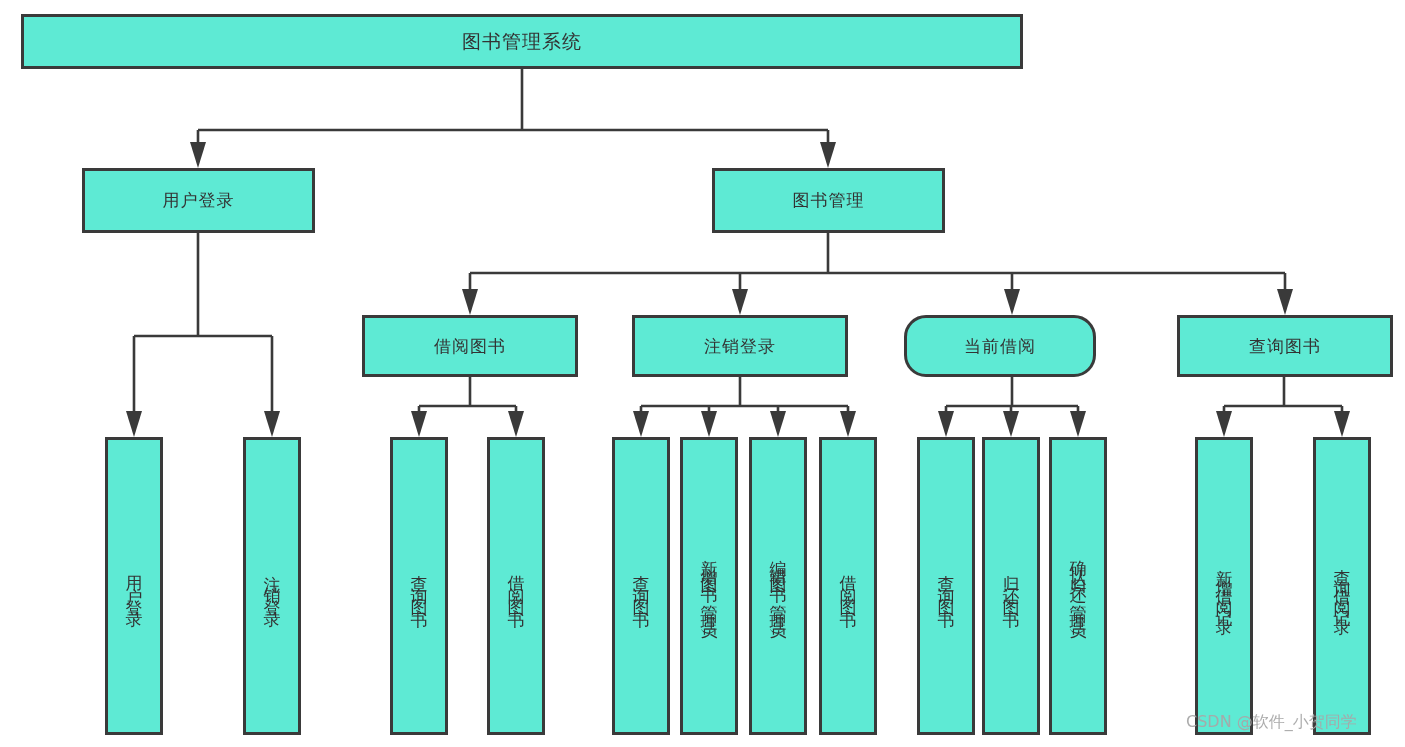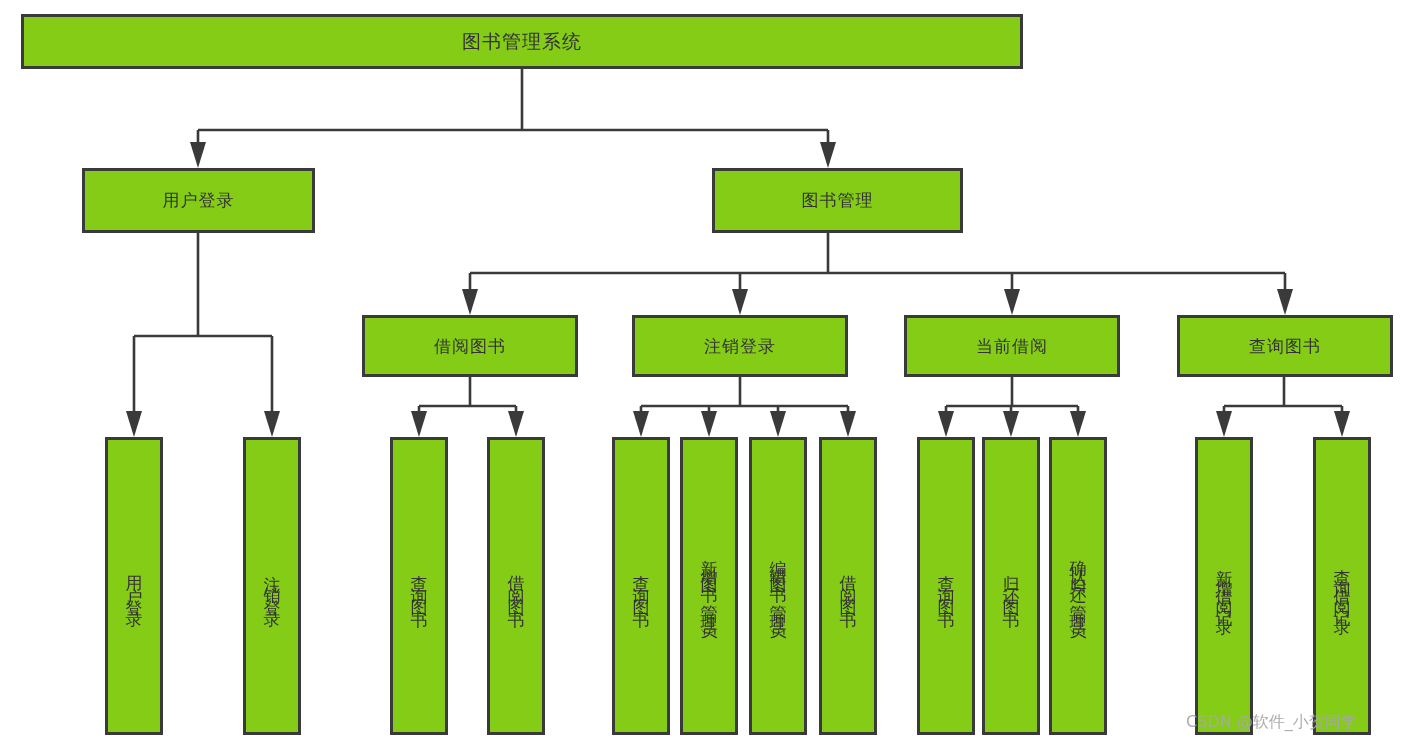--- a/index.html
+++ b/index.html
@@ -9,42 +9,42 @@
     font-family: "DejaVu Sans", "Liberation Sans", sans-serif;
     position: relative;
     overflow: hidden;
   }
   .stage { position: absolute; left: 0; top: 0; width: 1405px; height: 747px; }
   svg.connectors { position: absolute; left: 0; top: 0; width: 1405px; height: 747px; }
   .box {
     position: absolute;
     box-sizing: border-box;
     border: 3px solid #3a3a3a;
-    background: #84cc16;
+    background: #5eead4;
     display: flex;
     align-items: center;
     justify-content: center;
     color: #333333;
     font-size: 17px;
   }
   .box-h { letter-spacing: 1px; }
   .box-v {
     writing-mode: vertical-rl;
     text-orientation: mixed;
     letter-spacing: 12px;
     line-height: 1;
     font-size: 17px;
   }
   
   #n-root   { left: 21px;  top: 14px;  width: 1002px; height: 55px; font-size: 19px; }
   #n-ul     { left: 82px;  top: 168px; width: 233px;  height: 65px; }
-  #n-bm     { left: 712px; top: 168px; width: 251px;  height: 65px; }
+  #n-bm     { left: 712px; top: 168px; width: 233px;  height: 65px; }
   #n-nbr    { left: 362px;  top: 315px; width: 216px; height: 62px; }
   #n-bb     { left: 632px;  top: 315px; width: 216px; height: 62px; }
-  #n-cb     { left: 904px;  top: 315px; width: 216px; height: 62px; }
+  #n-cb     { left: 904px;  top: 315px; width: 192px; height: 62px; border-radius: 22px; }
   #n-br     { left: 1177px; top: 315px; width: 216px; height: 62px; }
   
   .leaf { top: 437px; width: 58px; height: 298px; }
   #l-ul-login   { left: 105px; }
   #l-ul-logout  { left: 243px; }
   #l-nbr-query  { left: 390px; }
   #l-nbr-borrow { left: 487px; }
   #l-bb-query   { left: 612px; }
   #l-bb-add     { left: 680px; letter-spacing: 9px; }
   #l-bb-edit    { left: 749px; letter-spacing: 9px; }

